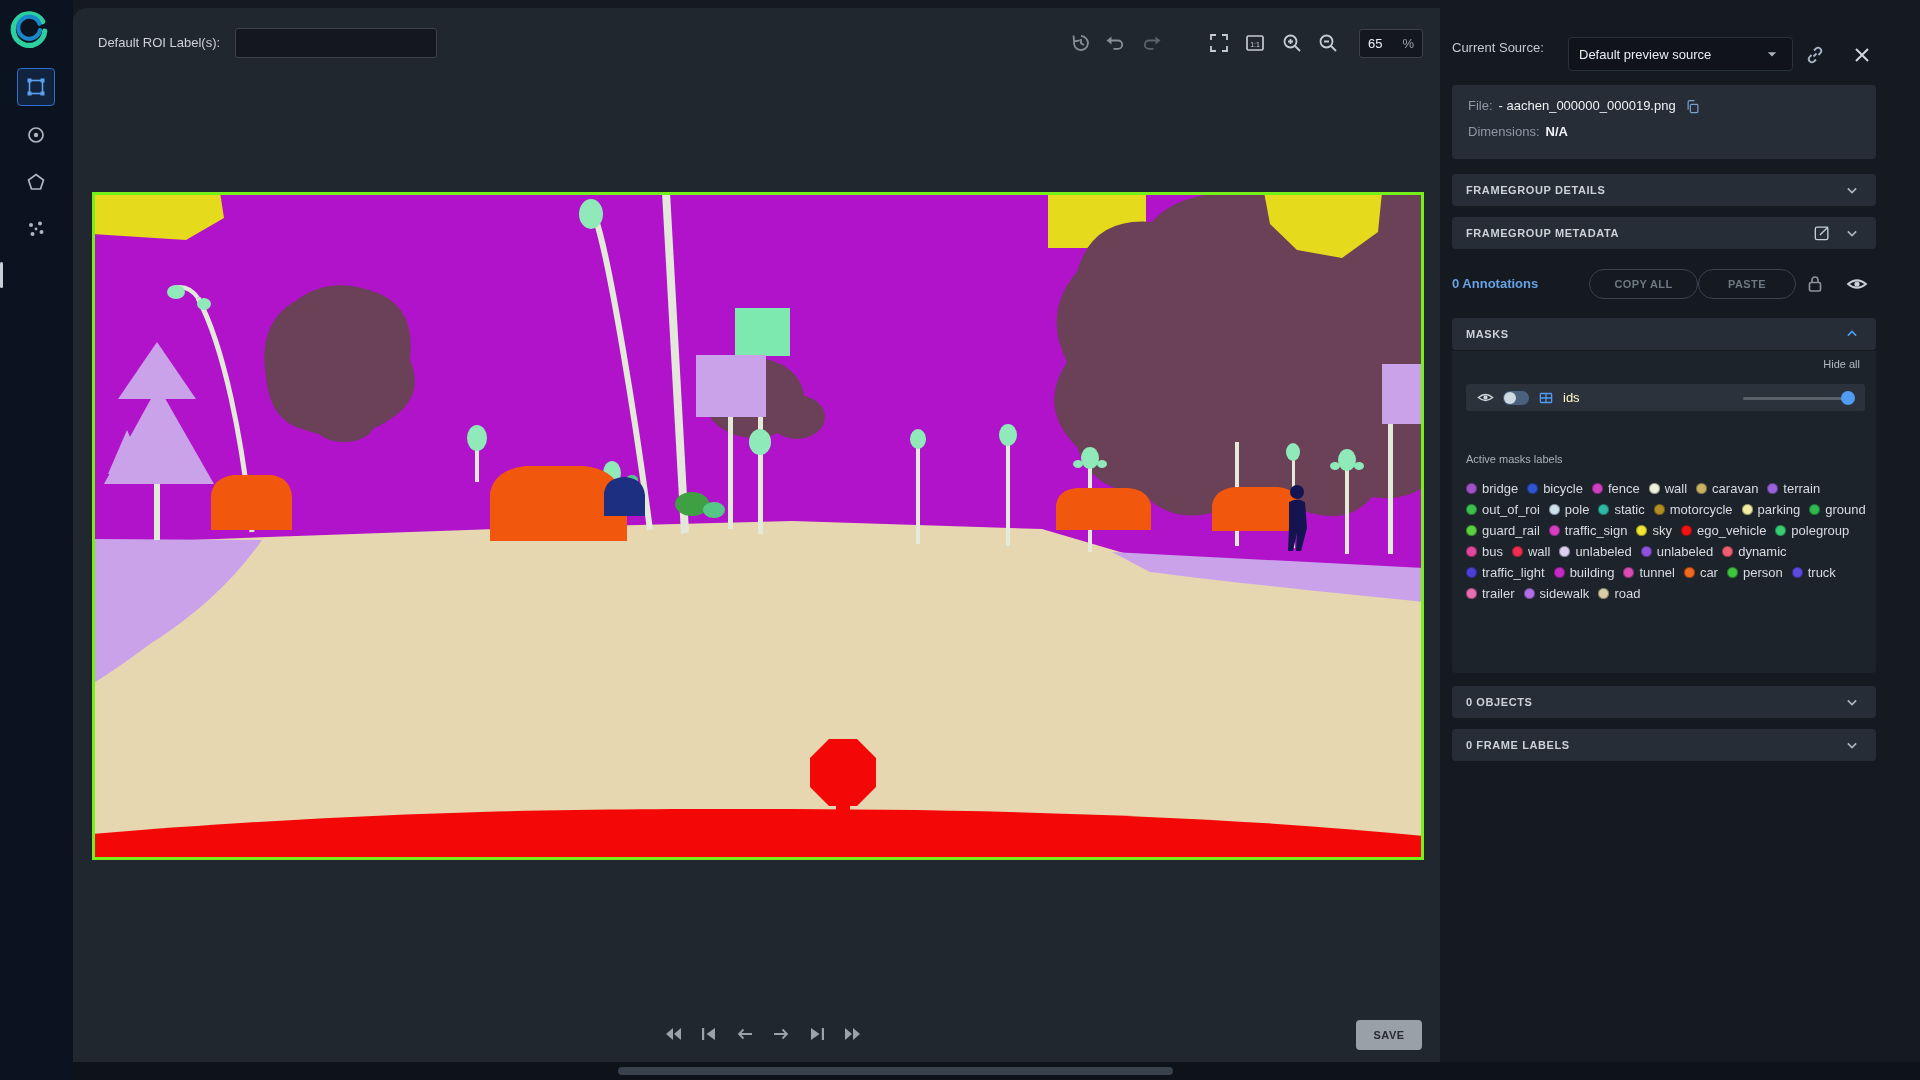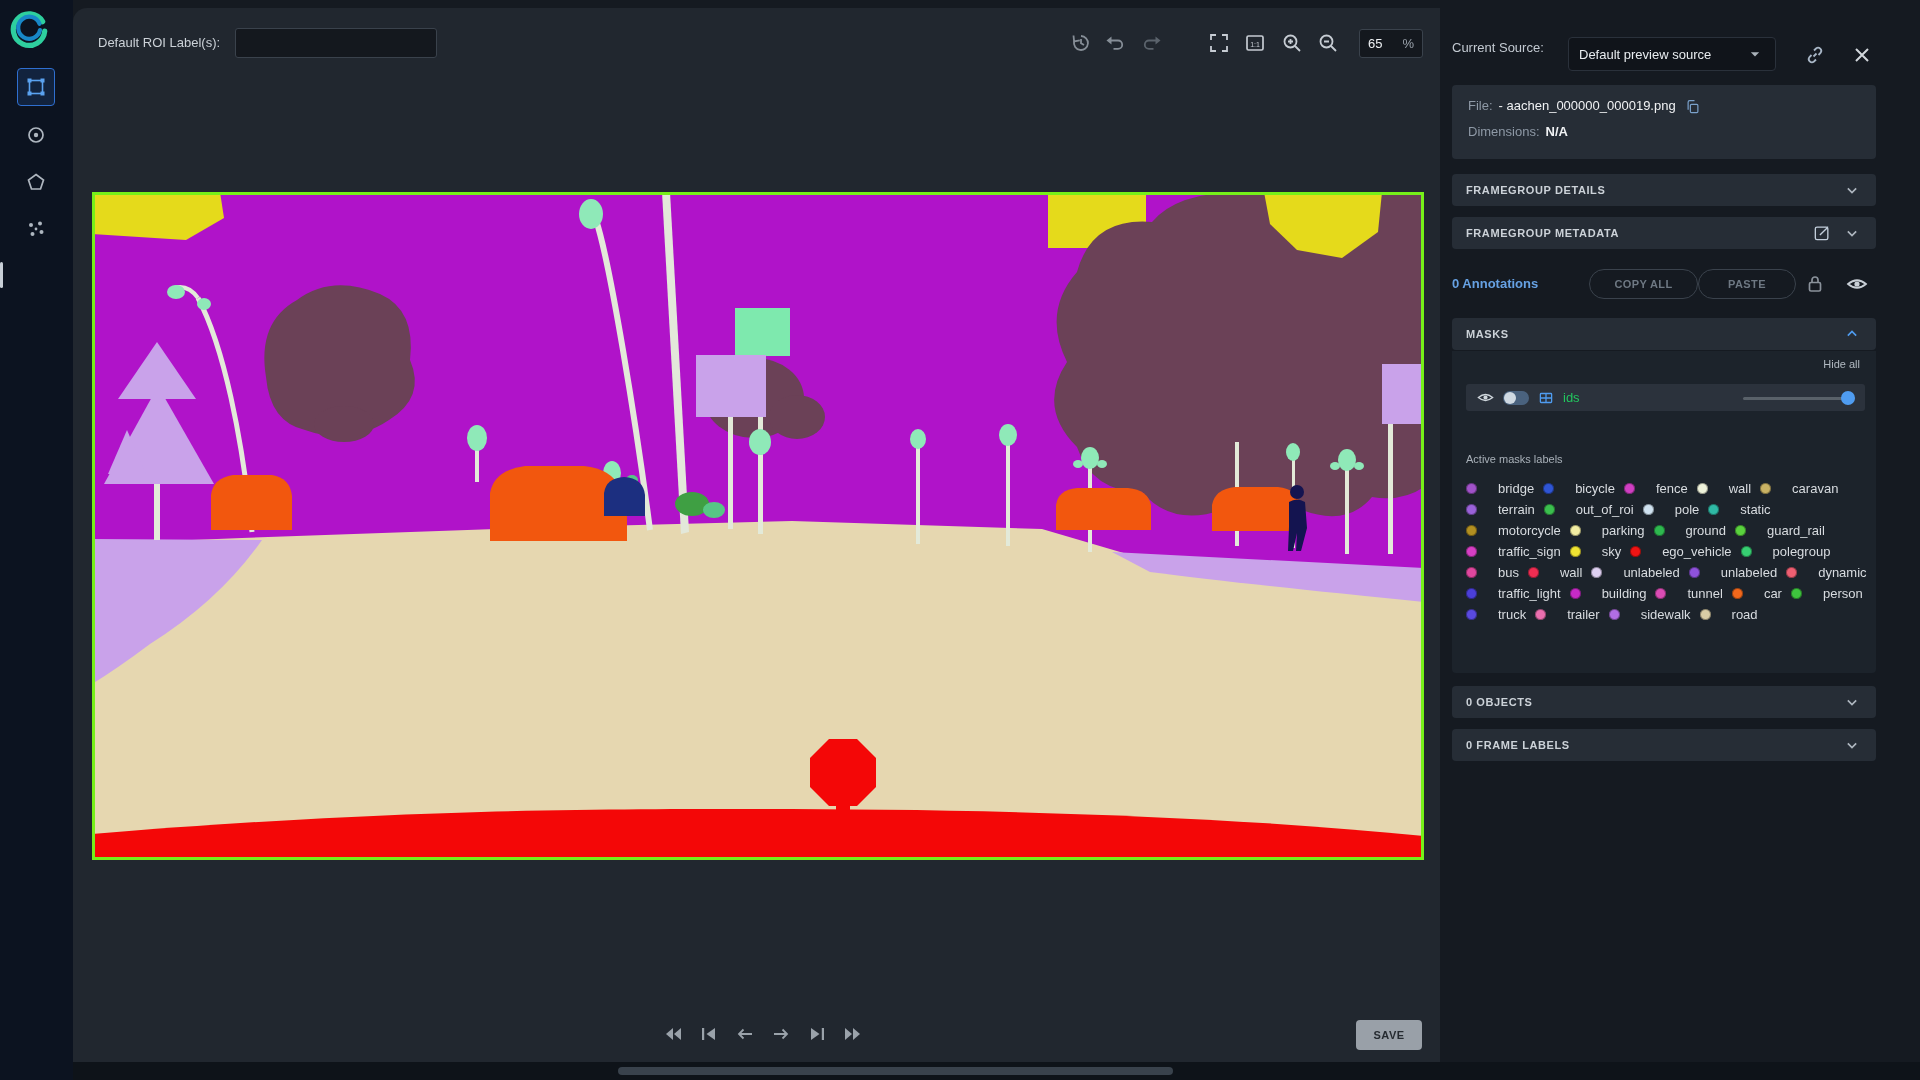--- a/index.html
+++ b/index.html
@@ -35,21 +35,21 @@
   .transport { position:absolute; left:588px; top:1014px; display:flex; gap:12px; }
   .tbtn { width:24px; height:24px; color:#9aa2aa; cursor:pointer; }
   .tbtn svg { width:24px; height:24px; display:block; }
   .save-btn { position:absolute; left:1283px; top:1012px; width:66px; height:30px; background:#99a0a8; color:#262b31; font-weight:bold; font-size:11px; letter-spacing:.5px; border:none; border-radius:4px; cursor:pointer; font-family:inherit; }
   
   .bottombar { position:absolute; left:73px; top:1062px; width:1847px; height:18px; background:#0e1319; z-index:2; }
   .scroll-thumb { position:absolute; left:545px; top:5px; width:555px; height:8px; background:#39424c; border-radius:4px; cursor:grab; }
   
   .panel { position:absolute; left:1440px; top:12px; width:480px; height:1062px; z-index:2; }
   .src-label { position:absolute; left:12px; top:21px; height:30px; line-height:30px; color:#c3cad2; }
-  .src-dd { position:absolute; left:128px; top:25px; width:208px; height:34px; background:#10141a; border:1px solid #2a313b; border-radius:4px; display:flex; align-items:center; padding:0 10px; cursor:pointer; }
+  .src-dd { position:absolute; left:128px; top:25px; width:225px; height:34px; background:#10141a; border:1px solid #2a313b; border-radius:4px; display:flex; align-items:center; padding:0 10px; cursor:pointer; }
   .src-dd .sel { color:#e8ecef; }
   .src-dd .car { margin-left:auto; color:#aab2ba; width:20px; height:20px; }
   .pbtn { position:absolute; width:24px; height:24px; top:31px; cursor:pointer; }
   .pbtn svg, .sicon svg { width:100%; height:100%; display:block; }
   .file-card { position:absolute; left:12px; top:73px; width:424px; height:74px; background:#262d36; border-radius:4px; padding:13px 16px; }
   .fc-row { display:flex; align-items:flex-start; height:22px; }
   .fc-key { color:#8e99a6; margin-right:6px; }
   .fc-val { color:#f0f2f4; }
   .fc-val.b { font-weight:bold; }
   .copy-ic { width:18px; height:18px; color:#7ba2cc; margin-left:8px; cursor:pointer; }
@@ -64,27 +64,27 @@
   .pill.paste { left:258px; width:98px; }
   .lock-btn { left:363px; top:260px; color:#8a929b; }
   .ann-eye { left:405px; top:260px; color:#c8cfd6; }
   .masks-body { position:absolute; left:12px; top:339px; width:424px; height:322px; background:#1c232b; border-radius:0 0 4px 4px; }
   .hide-all { position:absolute; left:12px; top:346px; width:412px; text-align:right; font-size:11px; color:#b2bac2; cursor:pointer; padding-right:4px; }
   .ids-row { position:absolute; left:26px; top:372px; width:399px; height:27px; background:#2b323c; border-radius:3px; display:flex; align-items:center; padding:0 10px; gap:8px; }
   .ids-row .eye { width:19px; height:19px; color:#cfd6dc; cursor:pointer; }
   .toggle { width:26px; height:14px; background:#4a627e; border-radius:7px; position:relative; cursor:pointer; }
   .toggle .knob { position:absolute; left:1px; top:1px; width:12px; height:12px; border-radius:50%; background:#cfd9e2; }
   .gicon { width:18px; height:18px; color:#4f9cf0; }
-  .ids-name { color:#22c55e; }
+  .ids-name { color:#fef9c3; }
   .slider { margin-left:auto; width:112px; height:14px; position:relative; cursor:pointer; }
   .slider .track { position:absolute; left:0; right:0; top:6px; height:3px; background:#596169; border-radius:2px; }
   .slider .knob { position:absolute; right:0; top:0; width:14px; height:14px; border-radius:50%; background:#4f9cf0; }
   .active-title { position:absolute; left:26px; top:441px; font-size:11px; font-weight:normal; color:#a9b1b9; }
   .chips { position:absolute; left:26px; top:468px; width:406px; display:flex; flex-wrap:wrap; column-gap:9px; row-gap:4px; }
-  .chip { display:inline-flex; align-items:center; gap:21px; cursor:pointer; height:17px; }
+  .chip { display:inline-flex; align-items:center; gap:5px; cursor:pointer; height:17px; }
   .chip .dot { width:11px; height:11px; border-radius:50%; box-shadow: inset 0 0 0 1px rgba(0,0,0,.35); }
   .chip .chip-label { font-size:13px; color:#d8dce0; }
 </style>
 </head>
 <body>
 
 <aside class="rail">
   <div class="logo">
     <svg viewBox="0 0 40 40">
         <path d="M33 13 A15 15 0 1 0 35 22" fill="none" stroke="#2ecf9e" stroke-width="5" stroke-linecap="round"></path>

